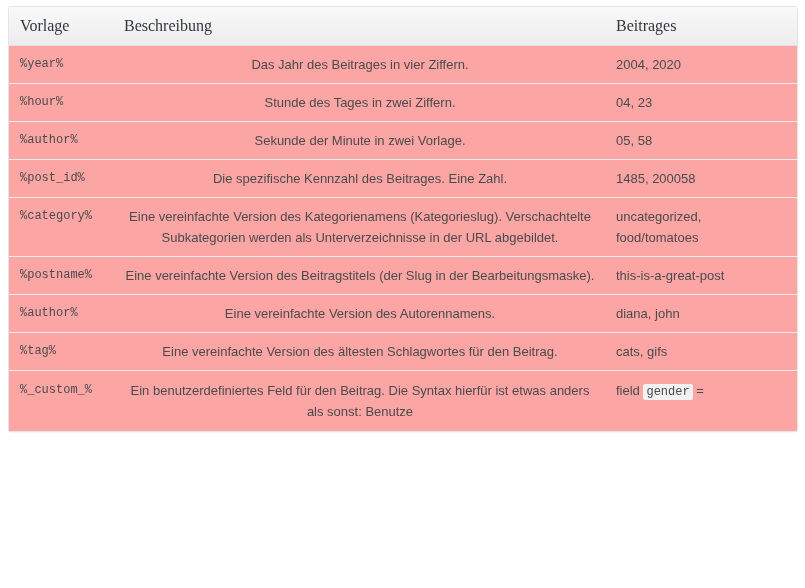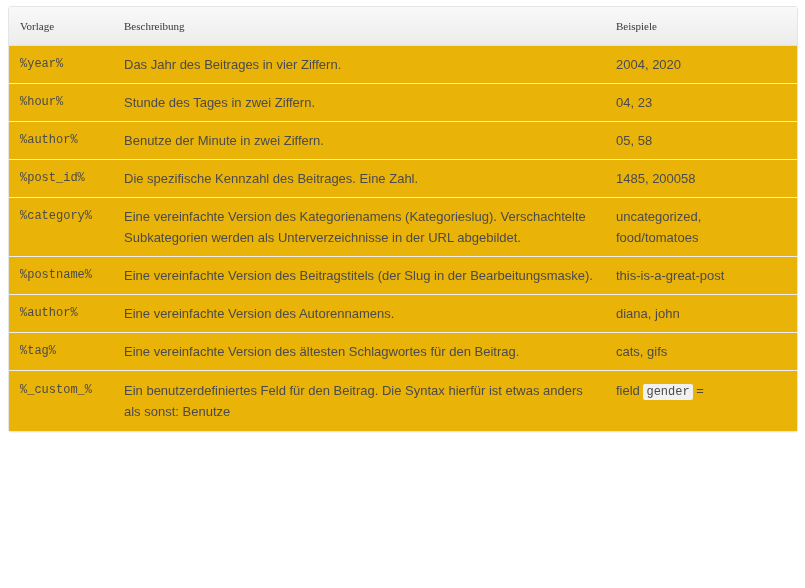--- a/index.html
+++ b/index.html
@@ -34,54 +34,54 @@
   }
 
   table.tags-table col.col-vorlage { width: 105px; }
   table.tags-table col.col-beschreibung { width: 492px; }
   table.tags-table col.col-beispiele { width: 191px; }
 
   thead th, tfoot th {
     background: linear-gradient(to bottom, #f9f9f9 0%, #ececec 100%);
     font-family: "Liberation Serif", serif;
     font-weight: 400;
-    font-size: 11px;
+    font-size: 16px;
     color: #32373c;
     text-align: left;
     padding: 11px 10px 11px 10px;
     line-height: 16px;
     vertical-align: middle;
     border-bottom: 1px solid #e1e1e1;
     white-space: nowrap;
   }
   thead th { height: 16px; }
 
   thead th:first-child,
   tfoot th:first-child { padding-left: 11px; }
 
   tbody td {
     padding: 8px 10px 8px 10px;
     font-size: 13px;
     line-height: 21px;
     color: #4b4b4b;
     vertical-align: top;
     border-top: 1px solid #ededed;
-    background: #eab308;
+    background: #fca5a5;
   }
   tbody tr:first-child td { border-top: none; }
 
   tbody td.cell-vorlage {
     font-family: "Liberation Mono", monospace;
     font-size: 12px;
     color: #4b4b4b;
     padding-left: 11px;
     white-space: nowrap;
   }
 
-  tbody td.cell-beschreibung { color: #4b4b4b; }
+  tbody td.cell-beschreibung { color: #4b4b4b; text-align: center; }
 
   tbody td.cell-beispiele {
     color: #4b4b4b;
     word-wrap: break-word;
   }
 
   code, .code {
     font-family: "Liberation Mono", monospace;
     font-size: 12px;
     background: #f1f1f1;
@@ -99,37 +99,37 @@
   <table class="tags-table">
     <colgroup>
       <col class="col-vorlage">
       <col class="col-beschreibung">
       <col class="col-beispiele">
     </colgroup>
     <thead>
       <tr>
         <th>Vorlage</th>
         <th>Beschreibung</th>
-        <th>Beispiele</th>
+        <th>Beitrages</th>
       </tr>
     </thead>
     <tbody id="table-body">
         <tr>
           <td class="cell-vorlage">%year%</td>
           <td class="cell-beschreibung">Das Jahr des Beitrages in vier Ziffern.</td>
           <td class="cell-beispiele">2004, 2020</td>
         </tr>
         <tr>
           <td class="cell-vorlage">%hour%</td>
           <td class="cell-beschreibung">Stunde des Tages in zwei Ziffern.</td>
           <td class="cell-beispiele">04, 23</td>
         </tr>
         <tr>
           <td class="cell-vorlage">%author%</td>
-          <td class="cell-beschreibung">Benutze der Minute in zwei Ziffern.</td>
+          <td class="cell-beschreibung">Sekunde der Minute in zwei Vorlage.</td>
           <td class="cell-beispiele">05, 58</td>
         </tr>
         <tr>
           <td class="cell-vorlage">%post_id%</td>
           <td class="cell-beschreibung">Die spezifische Kennzahl des Beitrages. Eine Zahl.</td>
           <td class="cell-beispiele">1485, 200058</td>
         </tr>
         <tr>
           <td class="cell-vorlage">%category%</td>
           <td class="cell-beschreibung">Eine vereinfachte Version des Kategorienamens (Kategorieslug). Verschachtelte Subkategorien werden als Unterverzeichnisse in der URL abgebildet.</td>

